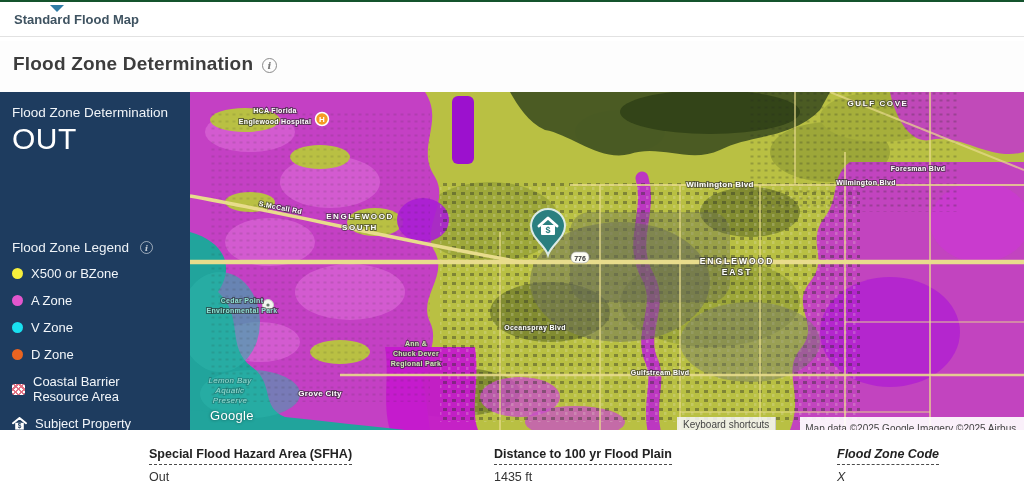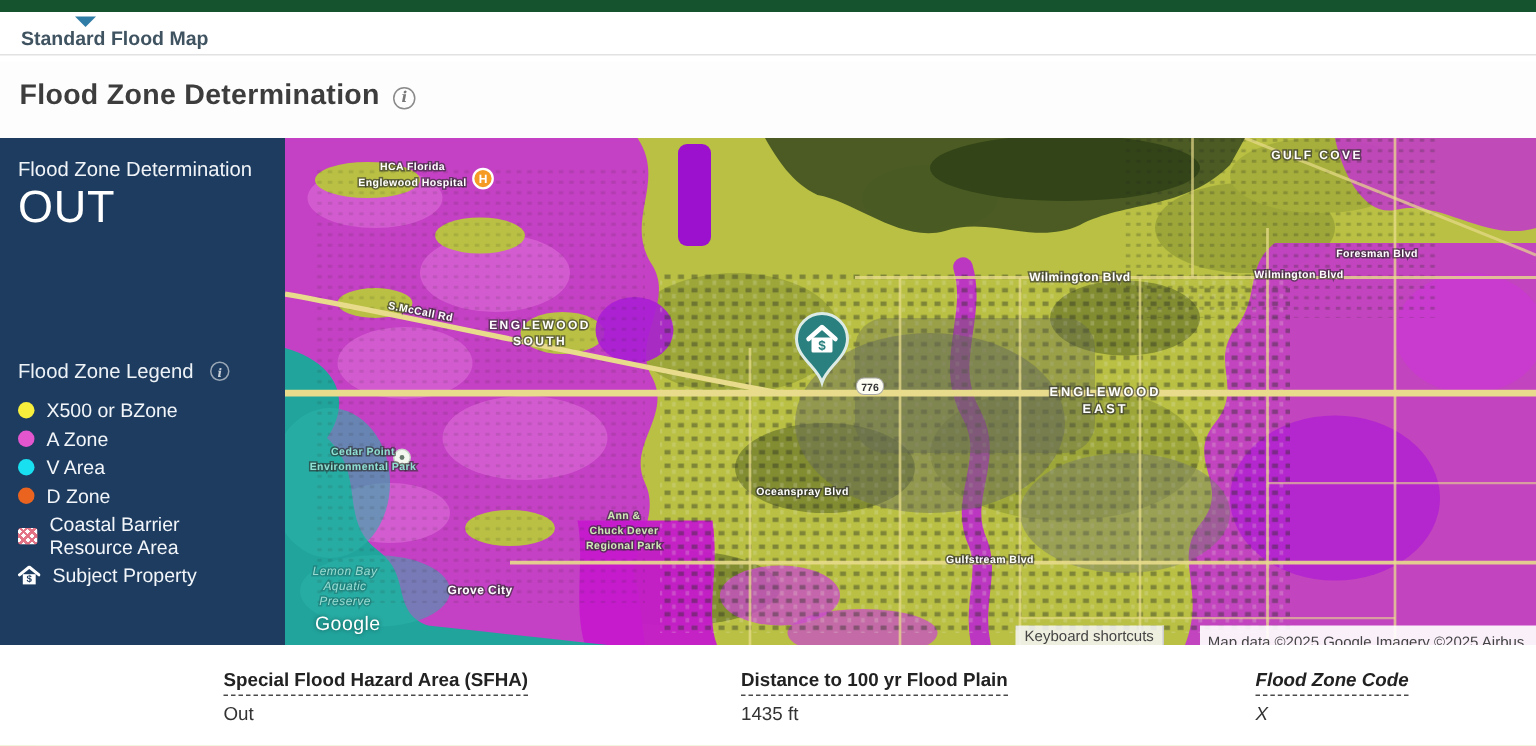--- a/index.html
+++ b/index.html
@@ -1,42 +1,42 @@
 <!DOCTYPE html>
 <html><head>
 <meta charset="utf-8">
 <style>
   * { margin:0; padding:0; box-sizing:border-box; }
   html,body { width:1024px; height:497px; background:#fff; font-family:"Liberation Sans", sans-serif; }
   #app { position:relative; width:1024px; height:497px; overflow:hidden; background:#fff; }
 
   
   .tabbar { position:absolute; left:0; top:0; width:1024px; height:37px; background:#fff;
-            border-top:8px solid #14532d; border-bottom:1px solid #e2e2e2; }
+            border-top:2px solid #14532d; border-bottom:1px solid #e2e2e2; }
   .tab-caret { position:absolute; left:50px; top:3px; width:0; height:0;
                border-left:7px solid transparent; border-right:7px solid transparent;
                border-top:7px solid #2f7ca6; }
   .tab-label { position:absolute; left:14px; top:10px; font-size:13px; font-weight:700; color:#3f5361; }
 
   
   .header { position:absolute; left:0; top:41px; width:1024px; height:51px; background:#fdfdfd; }
   .header-title { position:absolute; left:13px; top:12px; font-size:19px; font-weight:700; color:#3d3d3d; letter-spacing:.2px; }
   .info-icon { display:inline-flex; align-items:center; justify-content:center;
                width:15px; height:15px; border:1.5px solid #8a8a8a; border-radius:50%;
                color:#777; font-size:10px; font-family:"DejaVu Serif", serif; font-style:italic; font-weight:700;
                vertical-align:middle; }
   .header .info-icon { position:absolute; left:262px; top:17px; }
 
   
   .panel { position:absolute; left:0; top:92px; width:190px; height:338px; background:#1e3c5f; color:#fff; padding:13px 12px; }
   .panel-title { font-size:13.5px; color:#f0f4f8; }
   .panel-result { font-size:30px; font-weight:400; letter-spacing:.5px; margin-top:2px; color:#fff; }
   .legend-title-row { margin-top:84px; display:flex; align-items:center; gap:11px; font-size:13.5px; color:#edf2f7; }
   .legend-title-row .info-icon { width:13px; height:13px; border-color:rgba(255,255,255,.55); color:rgba(255,255,255,.75); font-size:8px; }
-  .legend { margin-top:11px; display:flex; flex-direction:column; gap:4px; }
+  .legend { margin-top:11px; display:flex; flex-direction:column; gap:12px; }
   .legend-item { display:flex; align-items:center; gap:8px; font-size:13px; color:#f2f6fa; }
   .sw-dot { width:11px; height:11px; border-radius:50%; flex:0 0 auto; }
   .sw-hatch-gray { width:13px; height:11px; border-radius:2px; flex:0 0 auto;
       background:repeating-linear-gradient(45deg,#ffffff 0 2px,#8a8f98 2px 4px); }
   .sw-hatch-pink { width:13px; height:11px; border-radius:2px; flex:0 0 auto; background-color:#fff;
       background-image:repeating-linear-gradient(45deg, rgba(226,110,130,.95) 0 1.5px, transparent 1.5px 4px),
                        repeating-linear-gradient(-45deg, rgba(226,110,130,.95) 0 1.5px, transparent 1.5px 4px); }
 
   
   .map { position:absolute; left:190px; top:92px; width:834px; height:338px; overflow:hidden; background:#b9c043; }
@@ -94,21 +94,21 @@
       <div class="legend-item">
         <span class="sw-dot" style="background-color: rgb(247, 239, 60);"></span>
         <span>X500 or BZone</span>
       </div>
       <div class="legend-item">
         <span class="sw-dot" style="background-color: rgb(227, 86, 205);"></span>
         <span>A Zone</span>
       </div>
       <div class="legend-item">
         <span class="sw-dot" style="background-color: rgb(25, 224, 240);"></span>
-        <span>V Area</span>
+        <span>V Zone</span>
       </div>
       <div class="legend-item">
         <span class="sw-dot" style="background-color: rgb(234, 100, 32);"></span>
         <span>D Zone</span>
       </div>
       <div class="legend-item">
         <span class="sw-hatch-pink"></span>
         <span>Coastal Barrier Resource Area</span>
       </div>
       <div class="legend-item">

